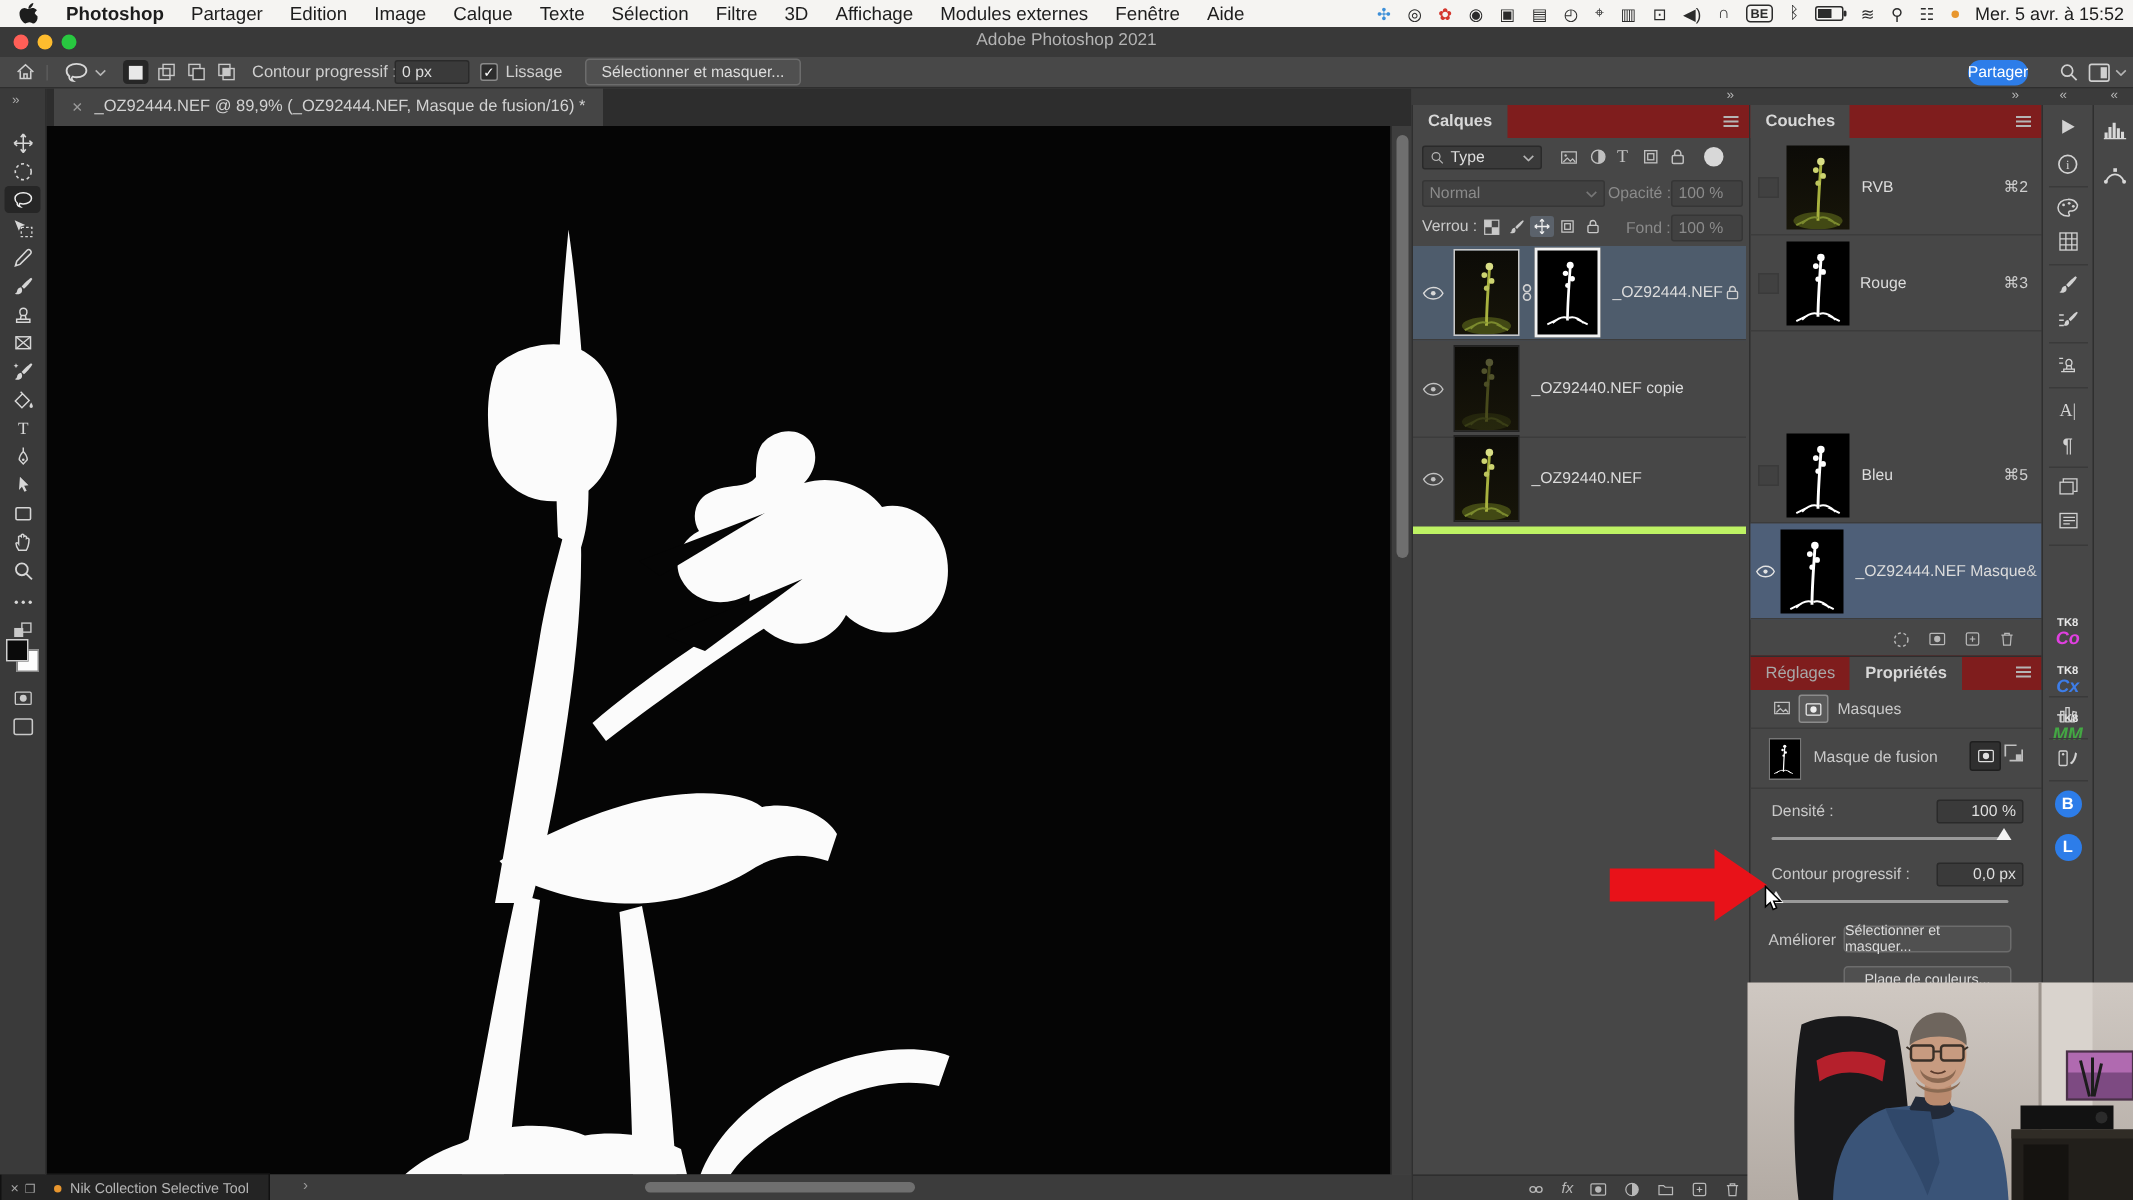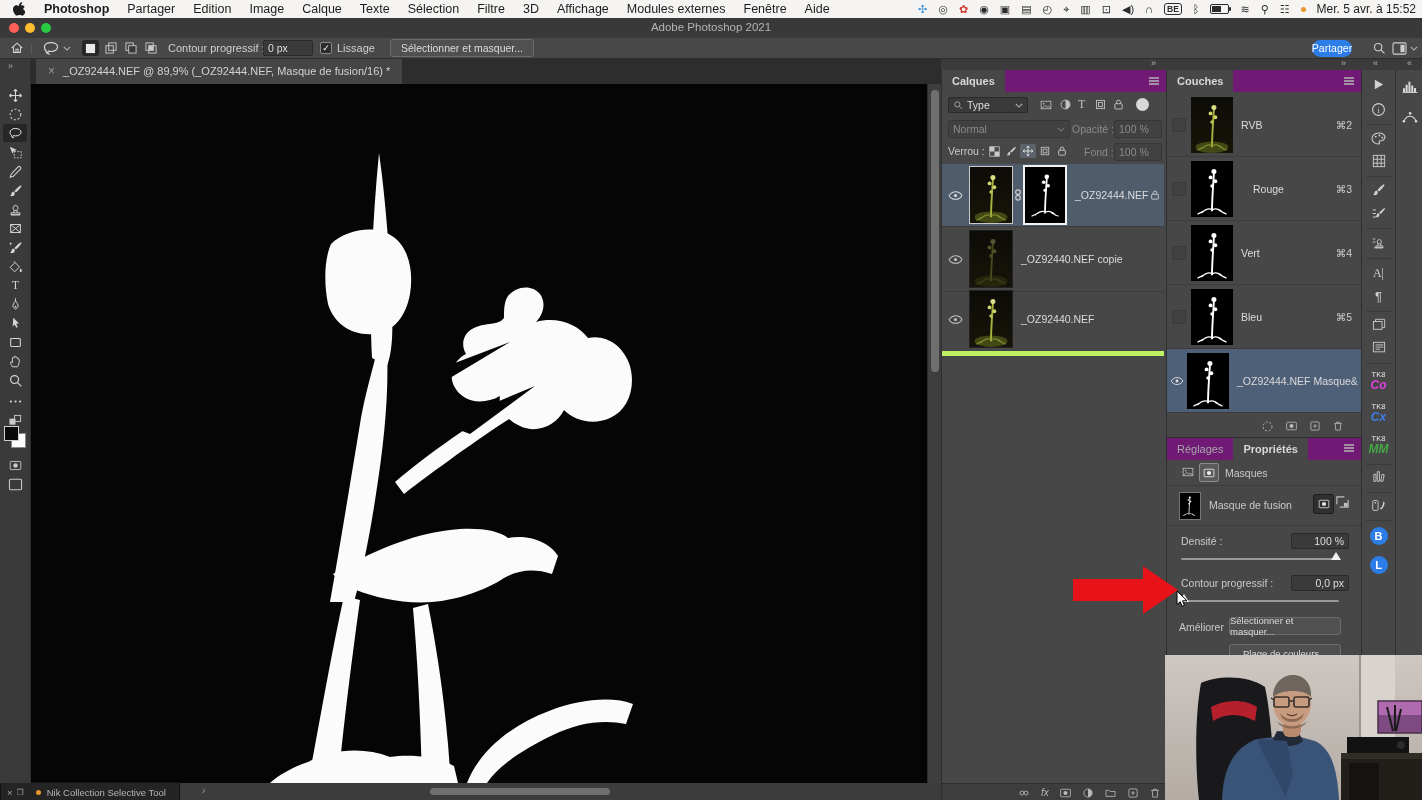--- a/index.html
+++ b/index.html
@@ -50,21 +50,21 @@
   
   .canvas{left:30px;top:84px;width:898px;height:699px;background:#050505;z-index:1;}
   .vscroll{left:927px;top:84px;width:14px;height:699px;background:#3e3e3e;border-left:1px solid #2d2d2d;z-index:2;}
   .vthumb{position:absolute;left:3px;top:6px;width:8px;height:282px;background:#6f6f6f;border-radius:4px;}
   .bottombar{left:0;top:783px;width:941px;height:17px;background:#3c3c3c;z-index:2;}
   .hthumb{position:absolute;left:430px;top:5px;width:180px;height:7px;background:#6f6f6f;border-radius:4px;}
   .nikpanel{position:absolute;left:0;top:-1px;width:178px;height:18px;background:#242424;border:1px solid #111;
             display:flex;align-items:center;color:#b5b5b5;font-size:9.5px;z-index:3;}
   
   .pheadstrip{left:941px;top:58px;width:481px;height:12px;background:#3b3b3b;z-index:3;color:#b5b5b5;}
-  .ptabrow{height:22px;background:#701a75;display:flex;align-items:flex-start;}
+  .ptabrow{height:22px;background:#7f1d1d;display:flex;align-items:flex-start;}
   .ptab{height:22px;display:flex;align-items:center;padding:0 10px;font-size:11px;font-weight:bold;color:#d8d8d8;}
   .ptab.active{background:#474747;}
   .ptab.dim{font-weight:normal;color:#a8a8a8;}
   .panelcol{top:70px;background:#474747;z-index:3;}
   .pmenu{position:absolute;top:6px;width:12px;}
   .dim-select{background:#414141;border:1px solid #363636;color:#8b8b8b;font-size:10.5px;
               display:flex;align-items:center;padding:0 4px;height:16px;border-radius:2px;}
   .dimtxt{color:#8b8b8b;font-size:10.5px;}
   .lbl{color:#c9c9c9;font-size:10.5px;}
   .lockico{width:16px;height:14px;display:flex;align-items:center;justify-content:center;}
@@ -72,21 +72,21 @@
   .lrow{position:absolute;left:0;width:222px;display:flex;align-items:center;}
   .lname{color:#dcdcdc;font-size:10.5px;white-space:nowrap;}
   .thumb{background:linear-gradient(#0c0b07,#171509);}
   .shortcut{color:#cfcfcf;font-size:10.5px;}
   .slider{position:absolute;height:2px;background:#9a9a9a;border-radius:1px;}
   .tri{position:absolute;width:0;height:0;border-left:5px solid transparent;border-right:5px solid transparent;
        border-bottom:8px solid #f2f2f2;}
   .rail{background:#474747;border-left:1px solid #2f2f2f;z-index:3;}
   .railico{position:absolute;left:0;width:33px;display:flex;align-items:center;justify-content:center;color:#d2d2d2;}
   .tkbadge{text-align:center;line-height:10px;}
-  .tkbadge .t{color:#e8e8e8;font-size:7.5px;font-weight:normal;display:block;}
+  .tkbadge .t{color:#e8e8e8;font-size:7.5px;font-weight:bold;display:block;margin-top:40px;}
   .tkbadge .b{font-size:12px;font-weight:bold;font-style:italic;display:block;}
   .bluecirc{width:18px;height:18px;border-radius:50%;background:#2d7de9;color:#fff;font-size:11px;
             font-weight:bold;display:flex;align-items:center;justify-content:center;}
   
   .redarrow{left:1073px;top:566px;z-index:50;}
   .cursorptr{left:1176px;top:590px;z-index:51;}
   
   .webcam{left:1165px;top:655px;width:257px;height:145px;z-index:100;background:#b9b2ac;overflow:hidden;}
 </style>
 </head>
@@ -662,32 +662,22 @@
       <span class="lname" style="margin-left:8px">RVB</span>
       <span class="shortcut" style="margin-left:auto;margin-right:10px">⌘2</span>
     </div>
     <div class="lrow" style="top:87px;height:63px;width:195px;border-bottom:1px solid #3c3c3c">
       <span style="width:12px;height:12px;border:1px solid #3a3a3a;background:#414141;margin:0 5px"></span>
       <span style="width:42px;height:56px;background:#000;display:inline-block">
           <svg width="42" height="56" viewBox="0 0 42 58">
             <use href="#sym-plant-w"></use>
           </svg>
         </span>
-      <span class="lname" style="margin-left:20px">Rouge</span>
+      <span class="lname" style="margin-left:7px">Rouge</span>
       <span class="shortcut" style="margin-left:auto;margin-right:10px">⌘3</span>
-    </div>
-    <div class="lrow" style="top:151px;height:63px;width:195px;border-bottom:1px solid #3c3c3c">
-      <span style="width:12px;height:12px;border:1px solid #3a3a3a;background:#414141;margin:0 5px"></span>
-      <span style="width:42px;height:56px;background:#000;display:inline-block">
-          <svg width="42" height="56" viewBox="0 0 42 58">
-            <use href="#sym-plant-w"></use>
-          </svg>
-        </span>
-      <span class="lname" style="margin-left:8px">Vert</span>
-      <span class="shortcut" style="margin-left:auto;margin-right:10px">⌘4</span>
     </div>
     <div class="lrow" style="top:215px;height:63px;width:195px;border-bottom:1px solid #3c3c3c">
       <span style="width:12px;height:12px;border:1px solid #3a3a3a;background:#414141;margin:0 5px"></span>
       <span style="width:42px;height:56px;background:#000;display:inline-block">
           <svg width="42" height="56" viewBox="0 0 42 58">
             <use href="#sym-plant-w"></use>
           </svg>
         </span>
       <span class="lname" style="margin-left:8px">Bleu</span>
       <span class="shortcut" style="margin-left:auto;margin-right:10px">⌘5</span>

